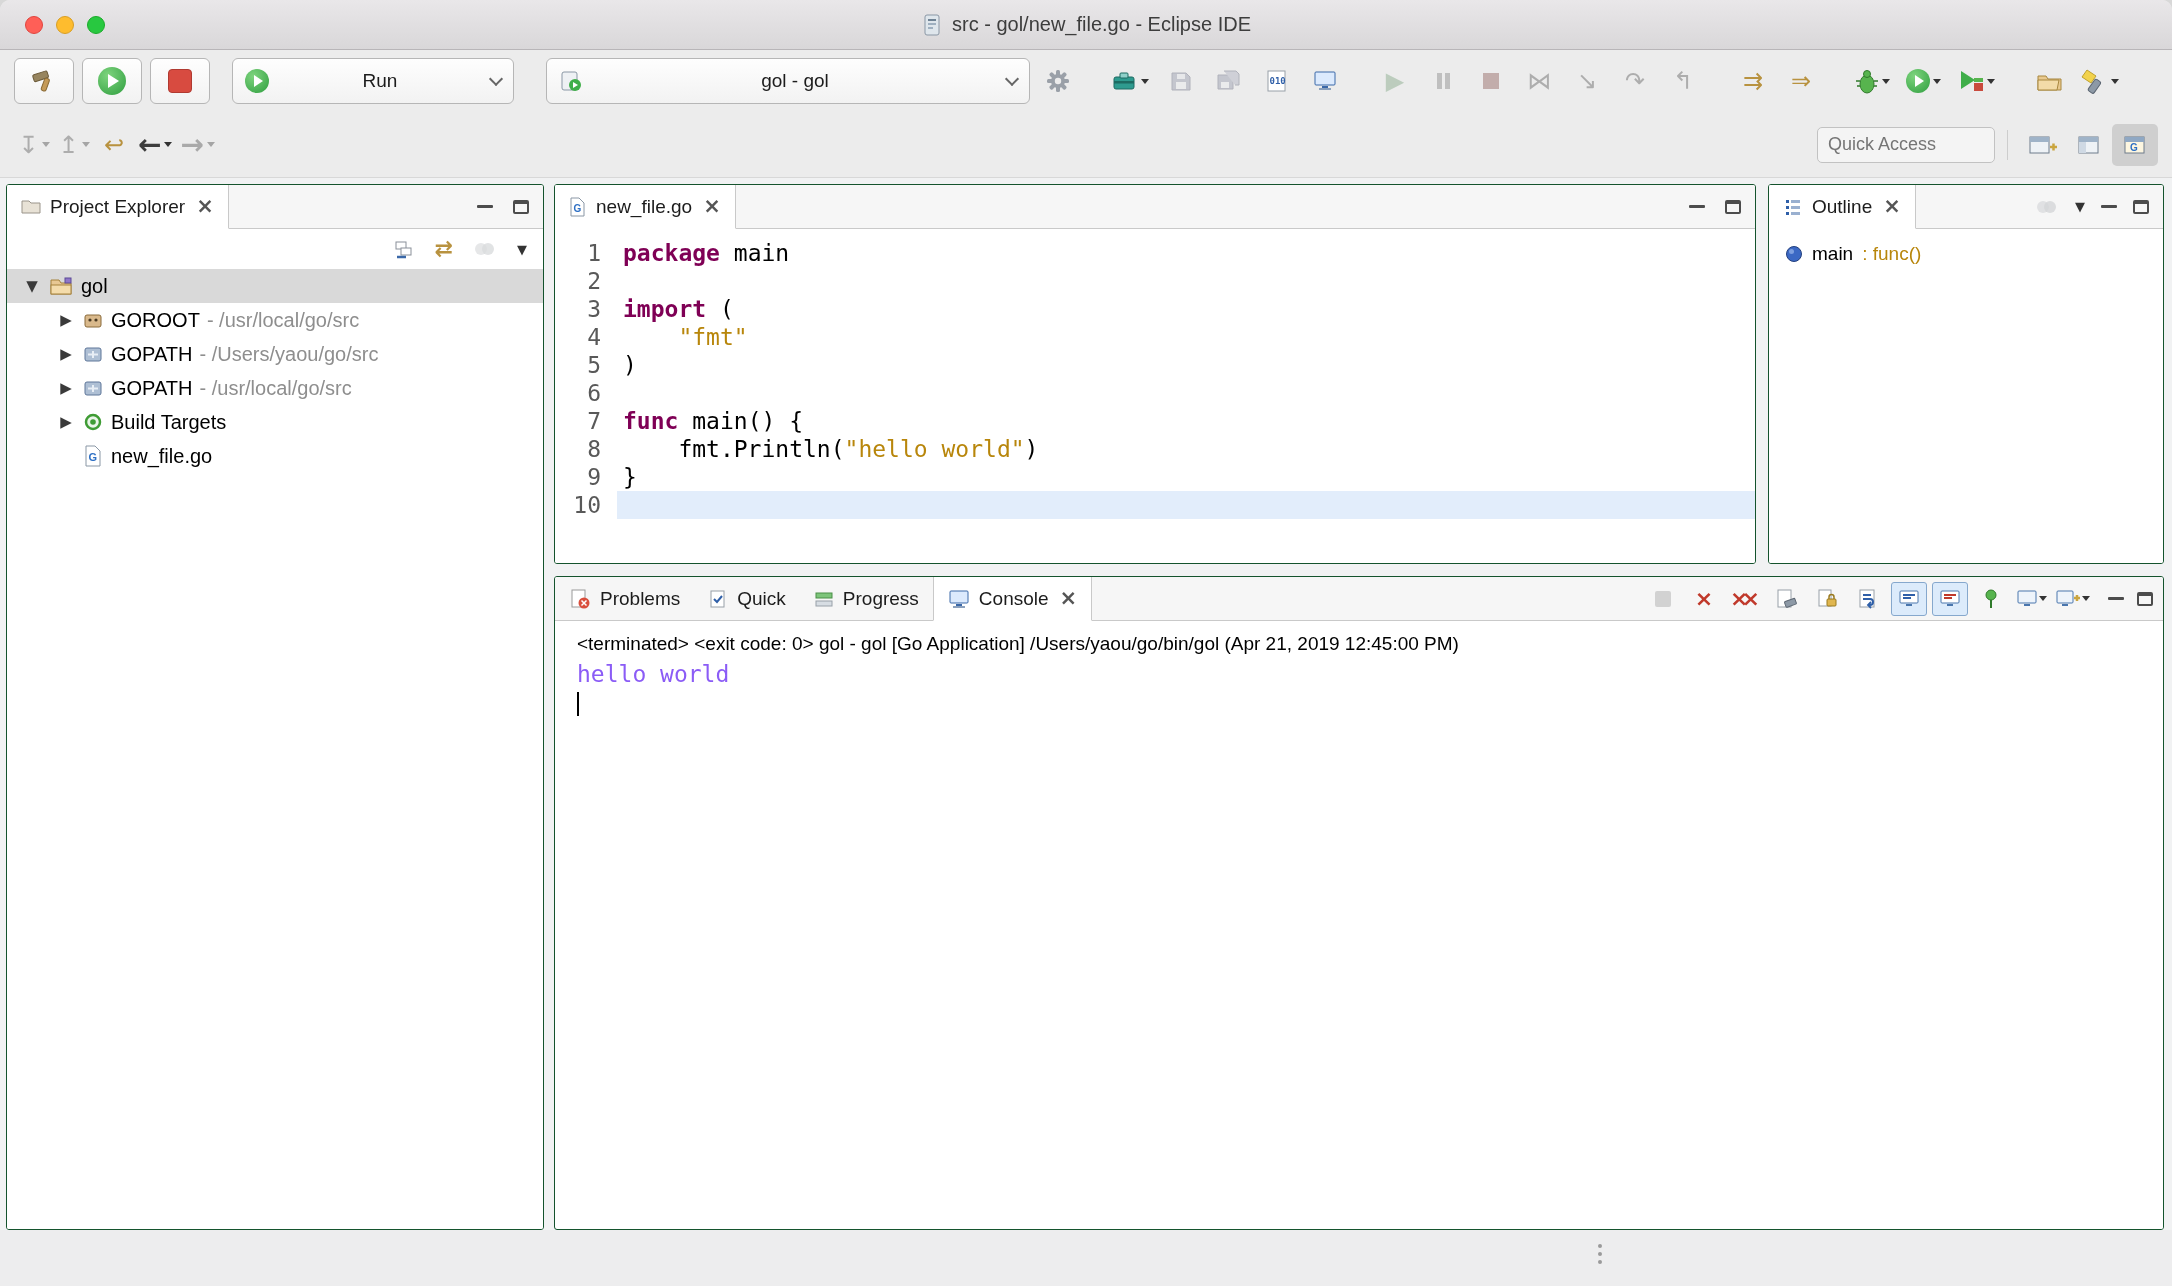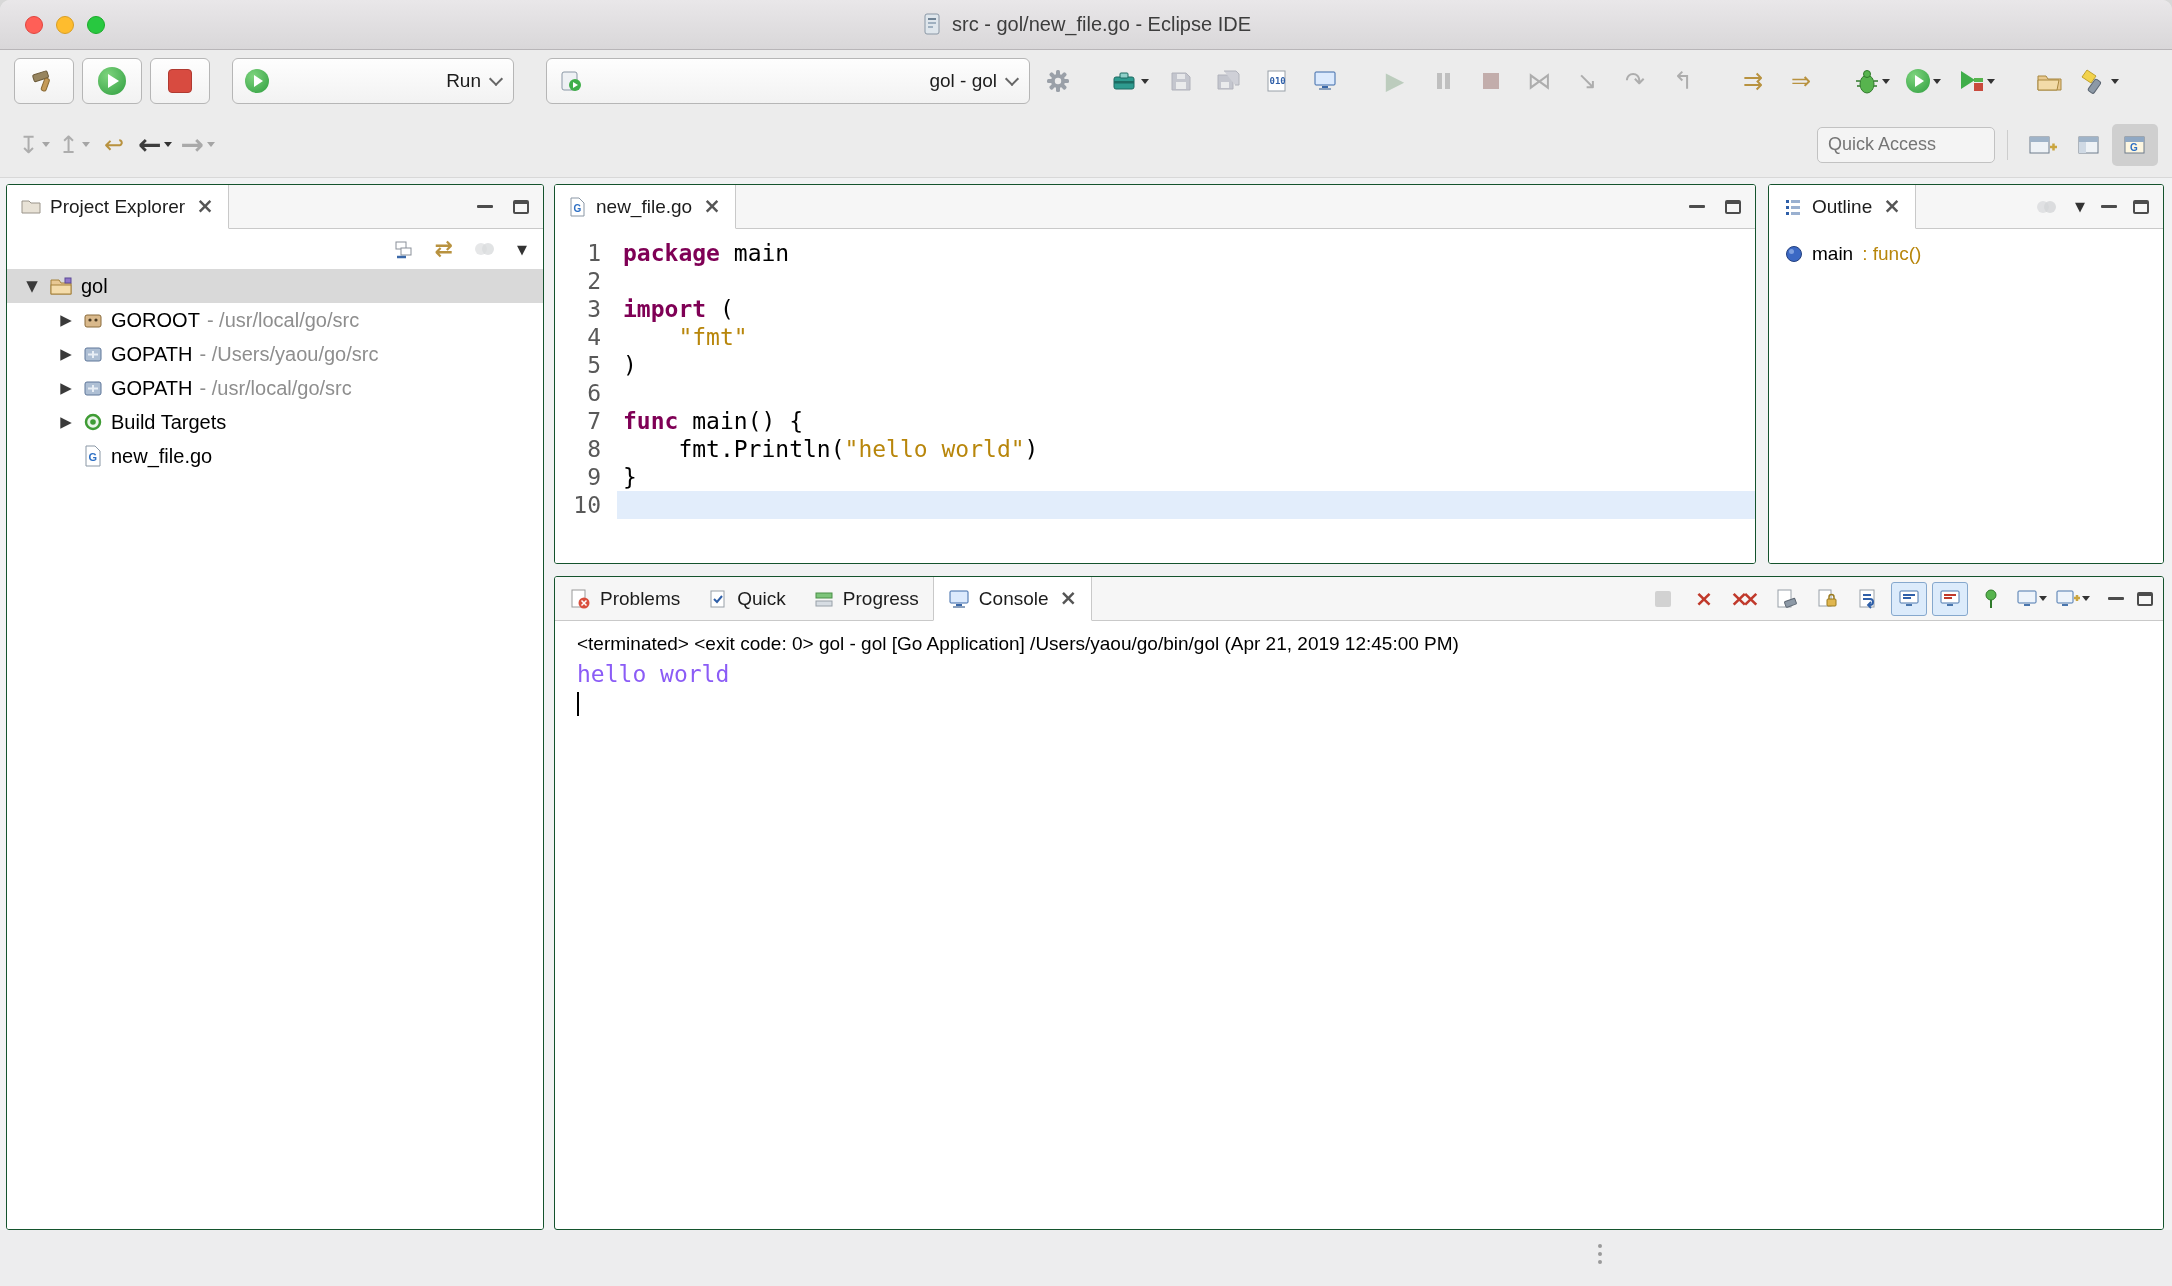--- a/index.html
+++ b/index.html
@@ -9,32 +9,32 @@
             background:#ececec; border-radius:10px 10px 0 0; overflow:hidden; }
 
   
   .titlebar { flex:0 0 50px; background:linear-gradient(#e9e7e9,#d9d7d9);
               border-bottom:1px solid #b8b5b8; position:relative; display:flex; align-items:center; }
   .traffic { display:flex; gap:13px; margin-left:25px; z-index:2; }
   .tl { width:18px; height:18px; border-radius:50%; display:block; }
   .tl.red{background:#ff5f57;border:1px solid #e0443e}
   .tl.yellow{background:#febc2e;border:1px solid #d89e24}
   .tl.green{background:#28c840;border:1px solid #1aab29}
-  .title-wrap{position:absolute;left:0;right:0;display:flex;justify-content:center;align-items:flex-start;gap:9px;}
+  .title-wrap{position:absolute;left:0;right:0;display:flex;justify-content:center;align-items:flex-end;gap:9px;}
   .title-text{font-size:20px;color:#3d3d3d;font-weight:500;}
 
   
   .toolbar1{flex:0 0 62px;background:#ececec;display:flex;align-items:center;padding:0 14px;gap:8px;}
   .tb-box{height:46px;border:1px solid #b6b6b6;border-radius:6px;background:linear-gradient(#fefefe,#f2f2f2);
           display:flex;align-items:center;justify-content:center;}
   .btn-sq{width:60px;}
   .dd{padding:0 12px;display:flex;align-items:center;gap:10px;}
   .dd-run{width:282px;margin-left:14px}
   .dd-cfg{width:484px;margin-left:24px}
-  .dd .lbl{font-size:19px;color:#1c1c1c;flex:1;text-align:right}
+  .dd .lbl{font-size:19px;color:#1c1c1c;flex:1;text-align:center}
   .chevv{width:10px;height:10px;border-right:2px solid #666;border-bottom:2px solid #666;transform:rotate(45deg);margin-top:-5px}
   .gplay{width:28px;height:28px;border-radius:50%;background:radial-gradient(circle at 35% 30%, #7ed47e, #2f9e3f);
          position:relative;display:inline-block;flex:0 0 auto;}
   .gplay::after{content:"";position:absolute;left:10px;top:7px;border-left:11px solid #fff;
                 border-top:7px solid transparent;border-bottom:7px solid transparent}
   .gplay.sm{width:24px;height:24px}
   .gplay.sm::after{left:9px;top:6px;border-left:9px solid #fff;border-top:6px solid transparent;border-bottom:6px solid transparent}
   .stopsq{width:24px;height:24px;background:#d84b40;border:1px solid #b03a31;border-radius:4px;}
   .ico-btn{height:46px;min-width:40px;padding:0 4px;display:flex;align-items:center;justify-content:center;gap:3px;}
   .dis{opacity:.38; filter:grayscale(.6);}

